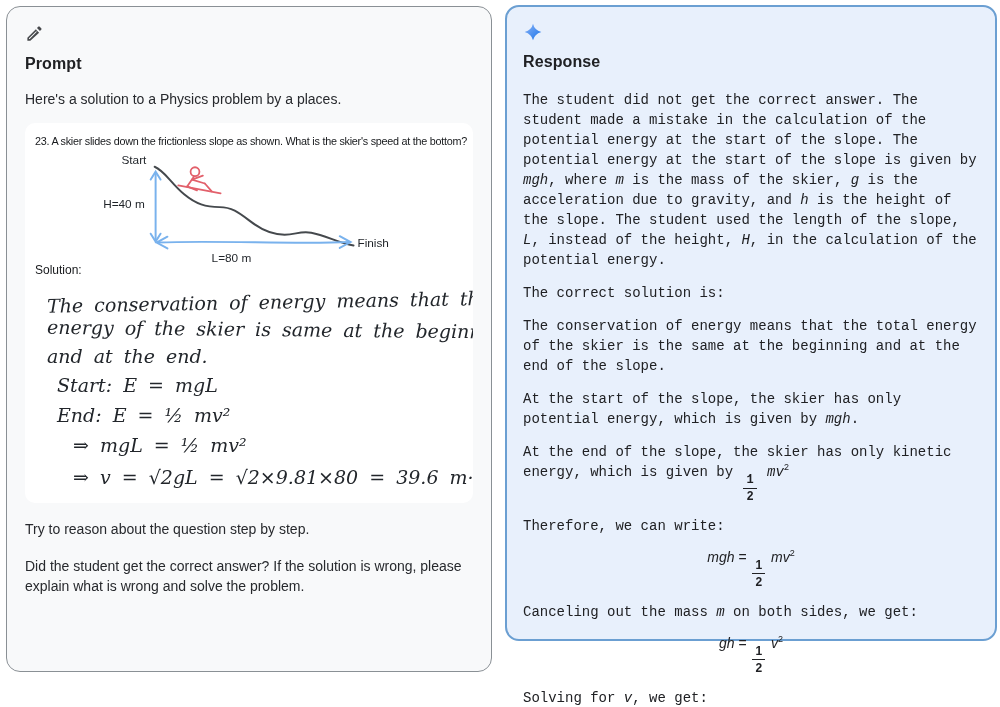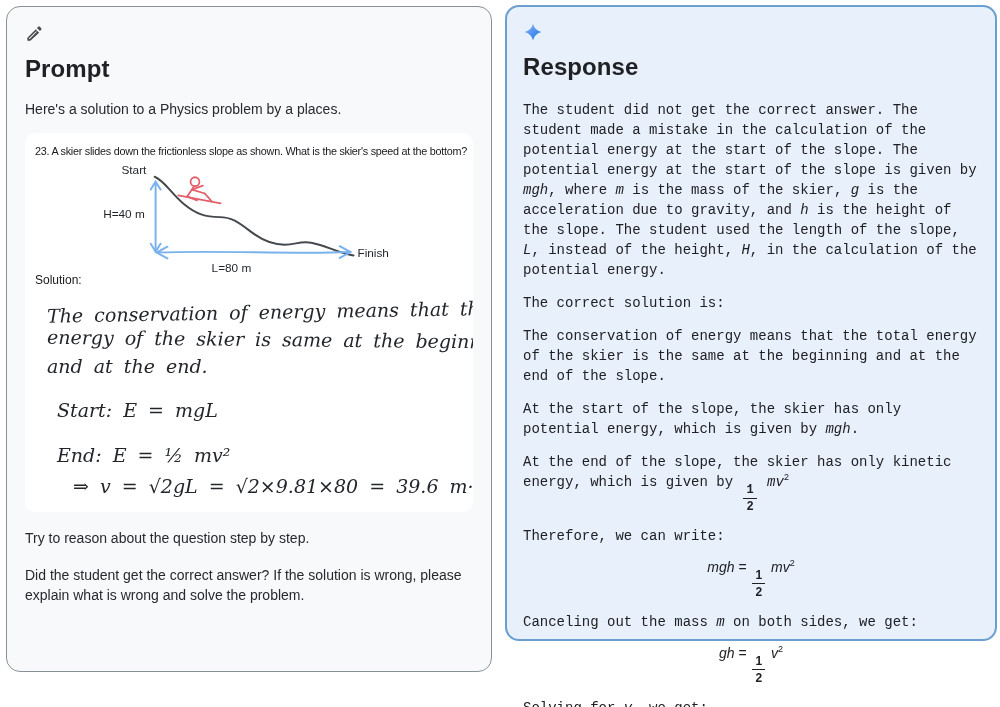--- a/index.html
+++ b/index.html
@@ -4,35 +4,35 @@
 <style>
   html,body{margin:0;padding:0;background:#ffffff;}
   body{font-family:"Liberation Sans",sans-serif;-webkit-font-smoothing:antialiased;}
   .stage{position:relative;width:1000px;height:707px;overflow:hidden;background:#ffffff;}
 
   .panel{position:absolute;box-sizing:border-box;border-radius:14px;}
   .panel-prompt{left:6px;top:6px;width:486px;height:666px;background:#f8f9fa;border:1.5px solid #8a9095;padding:15px 18px;}
   .panel-response{left:505px;top:5px;width:492px;height:636px;background:#e8f0fc;border:2px solid #6b9fd2;padding:13px 16px;}
 
   .panel-icon{height:22px;margin-top:2px;}
-  .panel h2{margin:9px 0 0;font-size:24px;font-weight:700;color:#202124;letter-spacing:.1px;}
+  .panel h2{margin:9px 0 0;font-size:16px;font-weight:700;color:#202124;letter-spacing:.1px;}
 
   .body-text{font-size:14px;line-height:1.45;color:#27292d;margin:16px 0 0;}
 
   .image-card{background:#ffffff;border-radius:10px;margin-top:14px;padding:12px 8px 8px 10px;overflow:hidden;}
   .question{font-size:10.8px;letter-spacing:-.25px;white-space:nowrap;color:#17191c;font-weight:500;}
   .diagram{display:block;margin-top:4px;width:448px;height:128px;}
   .dlabel{font-size:12px;fill:#1f2328;font-family:"Liberation Sans",sans-serif;}
   .solution-label{font-size:12px;color:#17191c;margin-top:-16px;}
 
   .handwriting{margin:12px 0 2px 12px;font-family:"DejaVu Serif",serif;font-style:italic;font-size:19px;color:#22262b;word-spacing:5px;}
   .hw-line{line-height:27px;white-space:nowrap;}
   .hw0{transform:rotate(-1deg);}
   .hw1{transform:rotate(.6deg);}
-  .hw3,.hw4{padding-left:10px;line-height:30px;margin-top:15px;}
+  .hw3,.hw4{padding-left:10px;line-height:30px;}
   .hw5{padding-left:26px;line-height:31px;}
   .hw6{padding-left:26px;line-height:32px;}
 
   #response-blocks{margin-top:19px;}
   .resp-p{font-size:14px;line-height:1.43;color:#202124;margin:0 0 13px;font-family:Liberation Mono, monospace;}
   .resp-eq{font-size:14px;color:#202124;text-align:center;margin:3px 0 14px;}
   .resp-p i,.resp-eq i{font-style:italic;}
   sup{font-size:9px;vertical-align:super;line-height:0;}
   .frac{display:inline-flex;flex-direction:column;align-items:center;line-height:1;font-size:12px;font-weight:700;font-style:normal;vertical-align:-7px;margin:0 2px;}
   .frac .num{border-bottom:1.3px solid #202124;padding:0 3px 2px;}
@@ -92,20 +92,21 @@
       </svg>
 
       <div class="solution-label">Solution:</div>
 
       <div class="handwriting" id="handwriting">
           <div class="hw-line hw0">The conservation of energy means that the</div>
           <div class="hw-line hw1">energy of the skier is same at the beginning</div>
           <div class="hw-line hw2">and at the end.</div>
           <div class="hw-line hw3">Start: E = mgL</div>
           <div class="hw-line hw4">End: E = ½ mv²</div>
+          <div class="hw-line hw5">⇒ mgL = ½ mv²</div>
           <div class="hw-line hw6">⇒ v = √2gL = √2×9.81×80 = 39.6 m·s⁻¹</div>
         </div>
     </div>
 
     <div id="prompt-paragraphs">
         <p class="body-text">Try to reason about the question step by step.</p>
         <p class="body-text">Did the student get the correct answer? If the solution is wrong, please explain what is wrong and solve the problem.</p>
       </div>
   </section>
 

